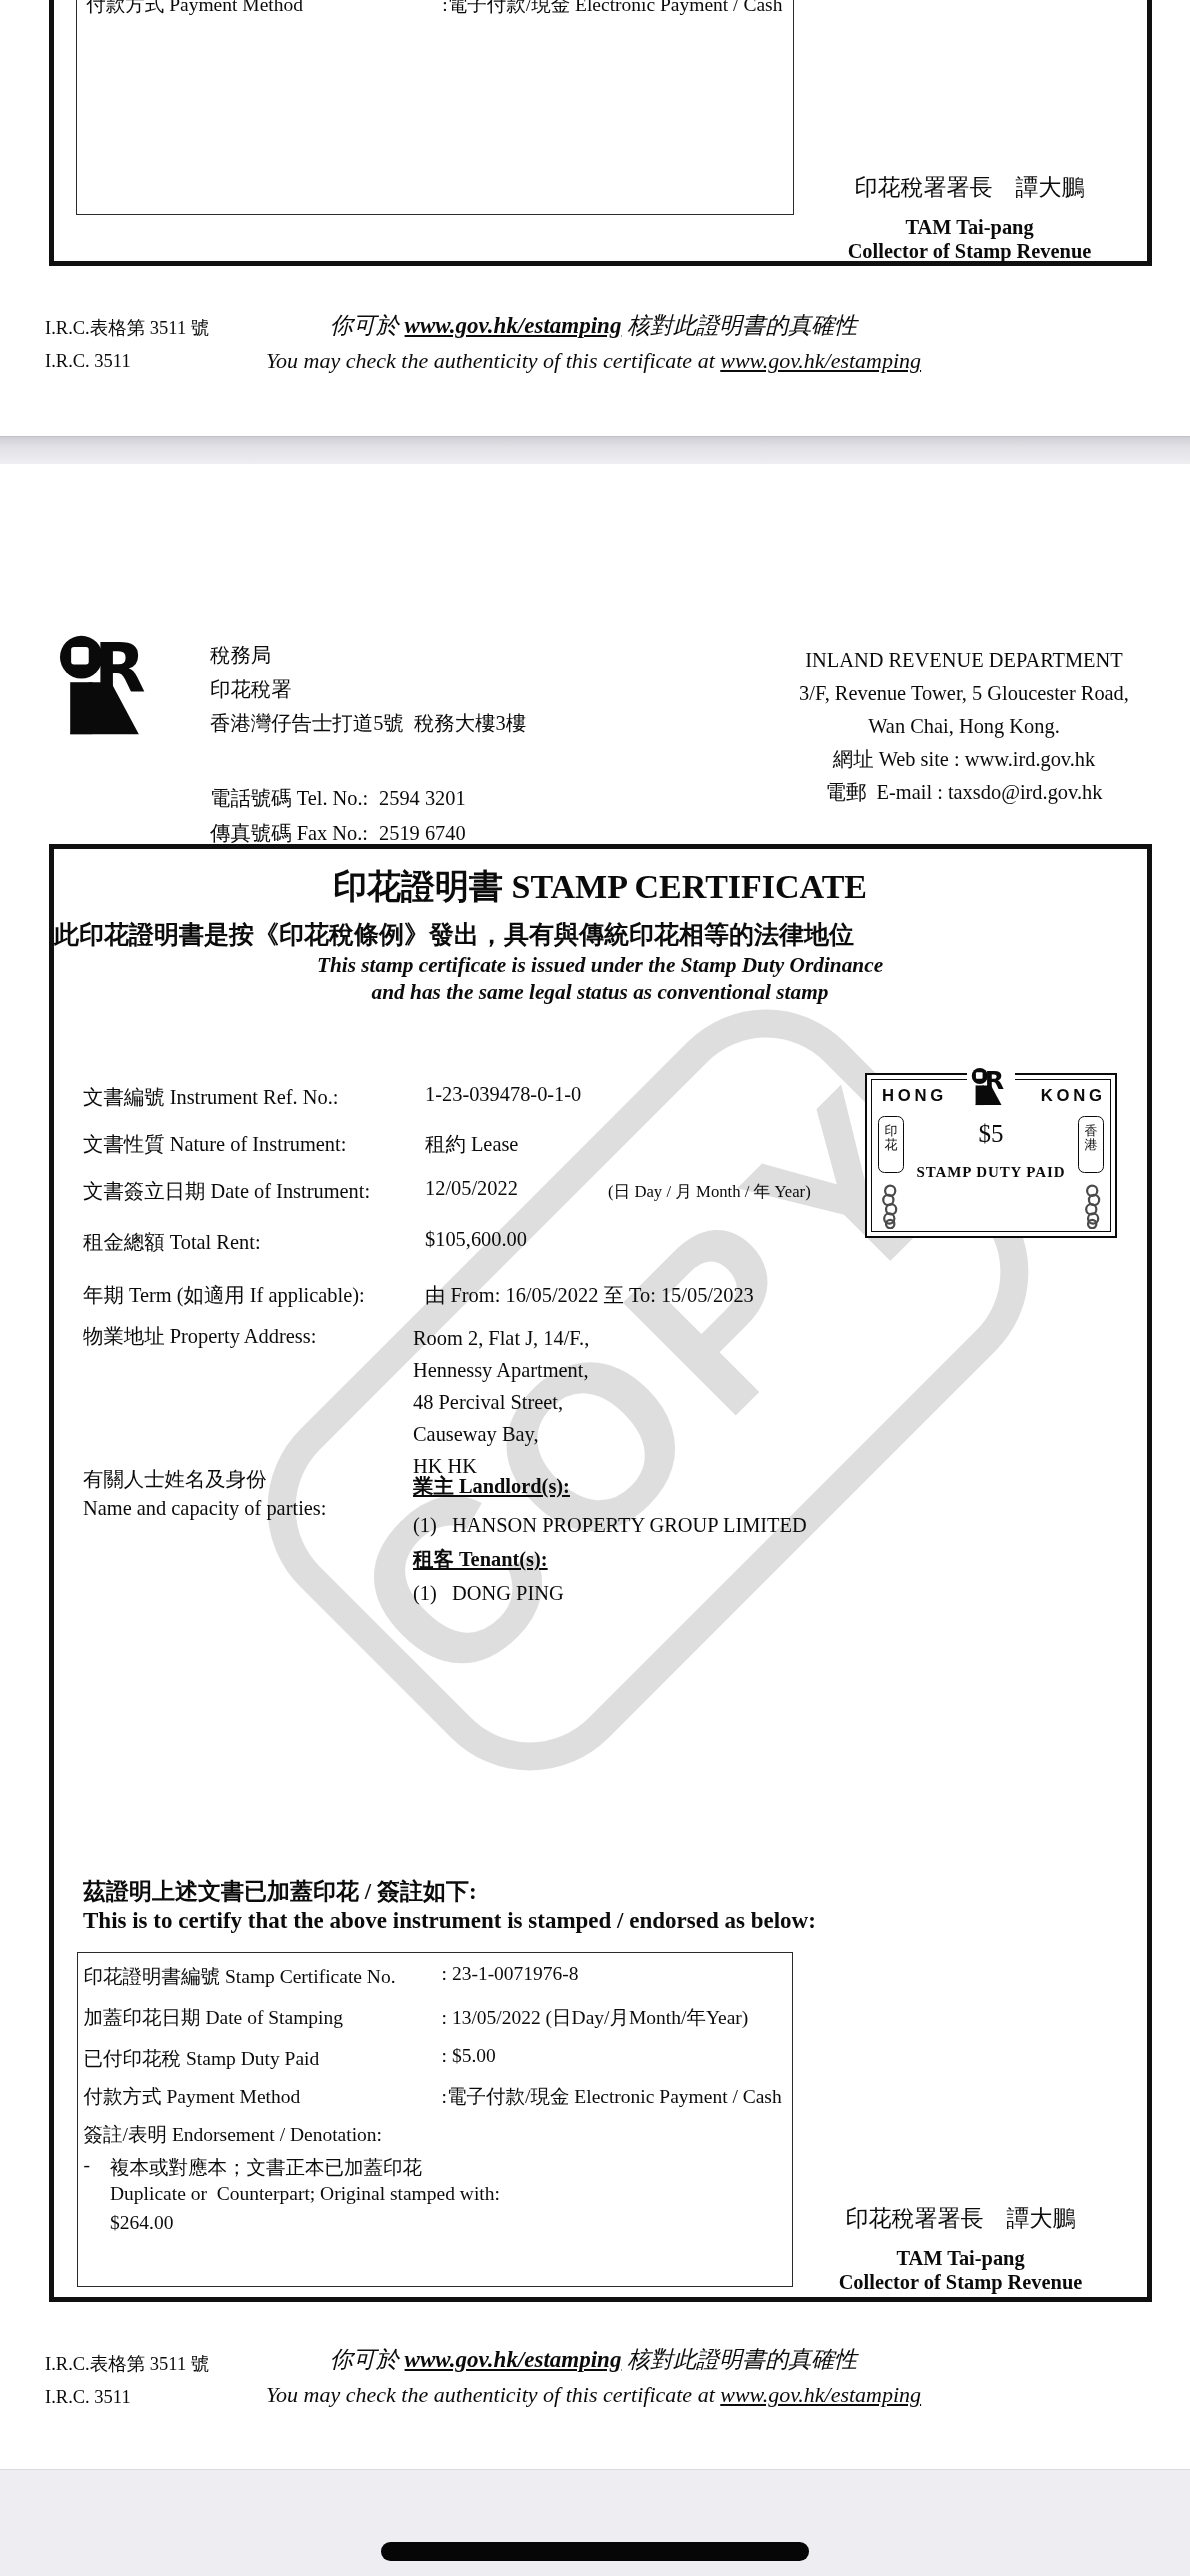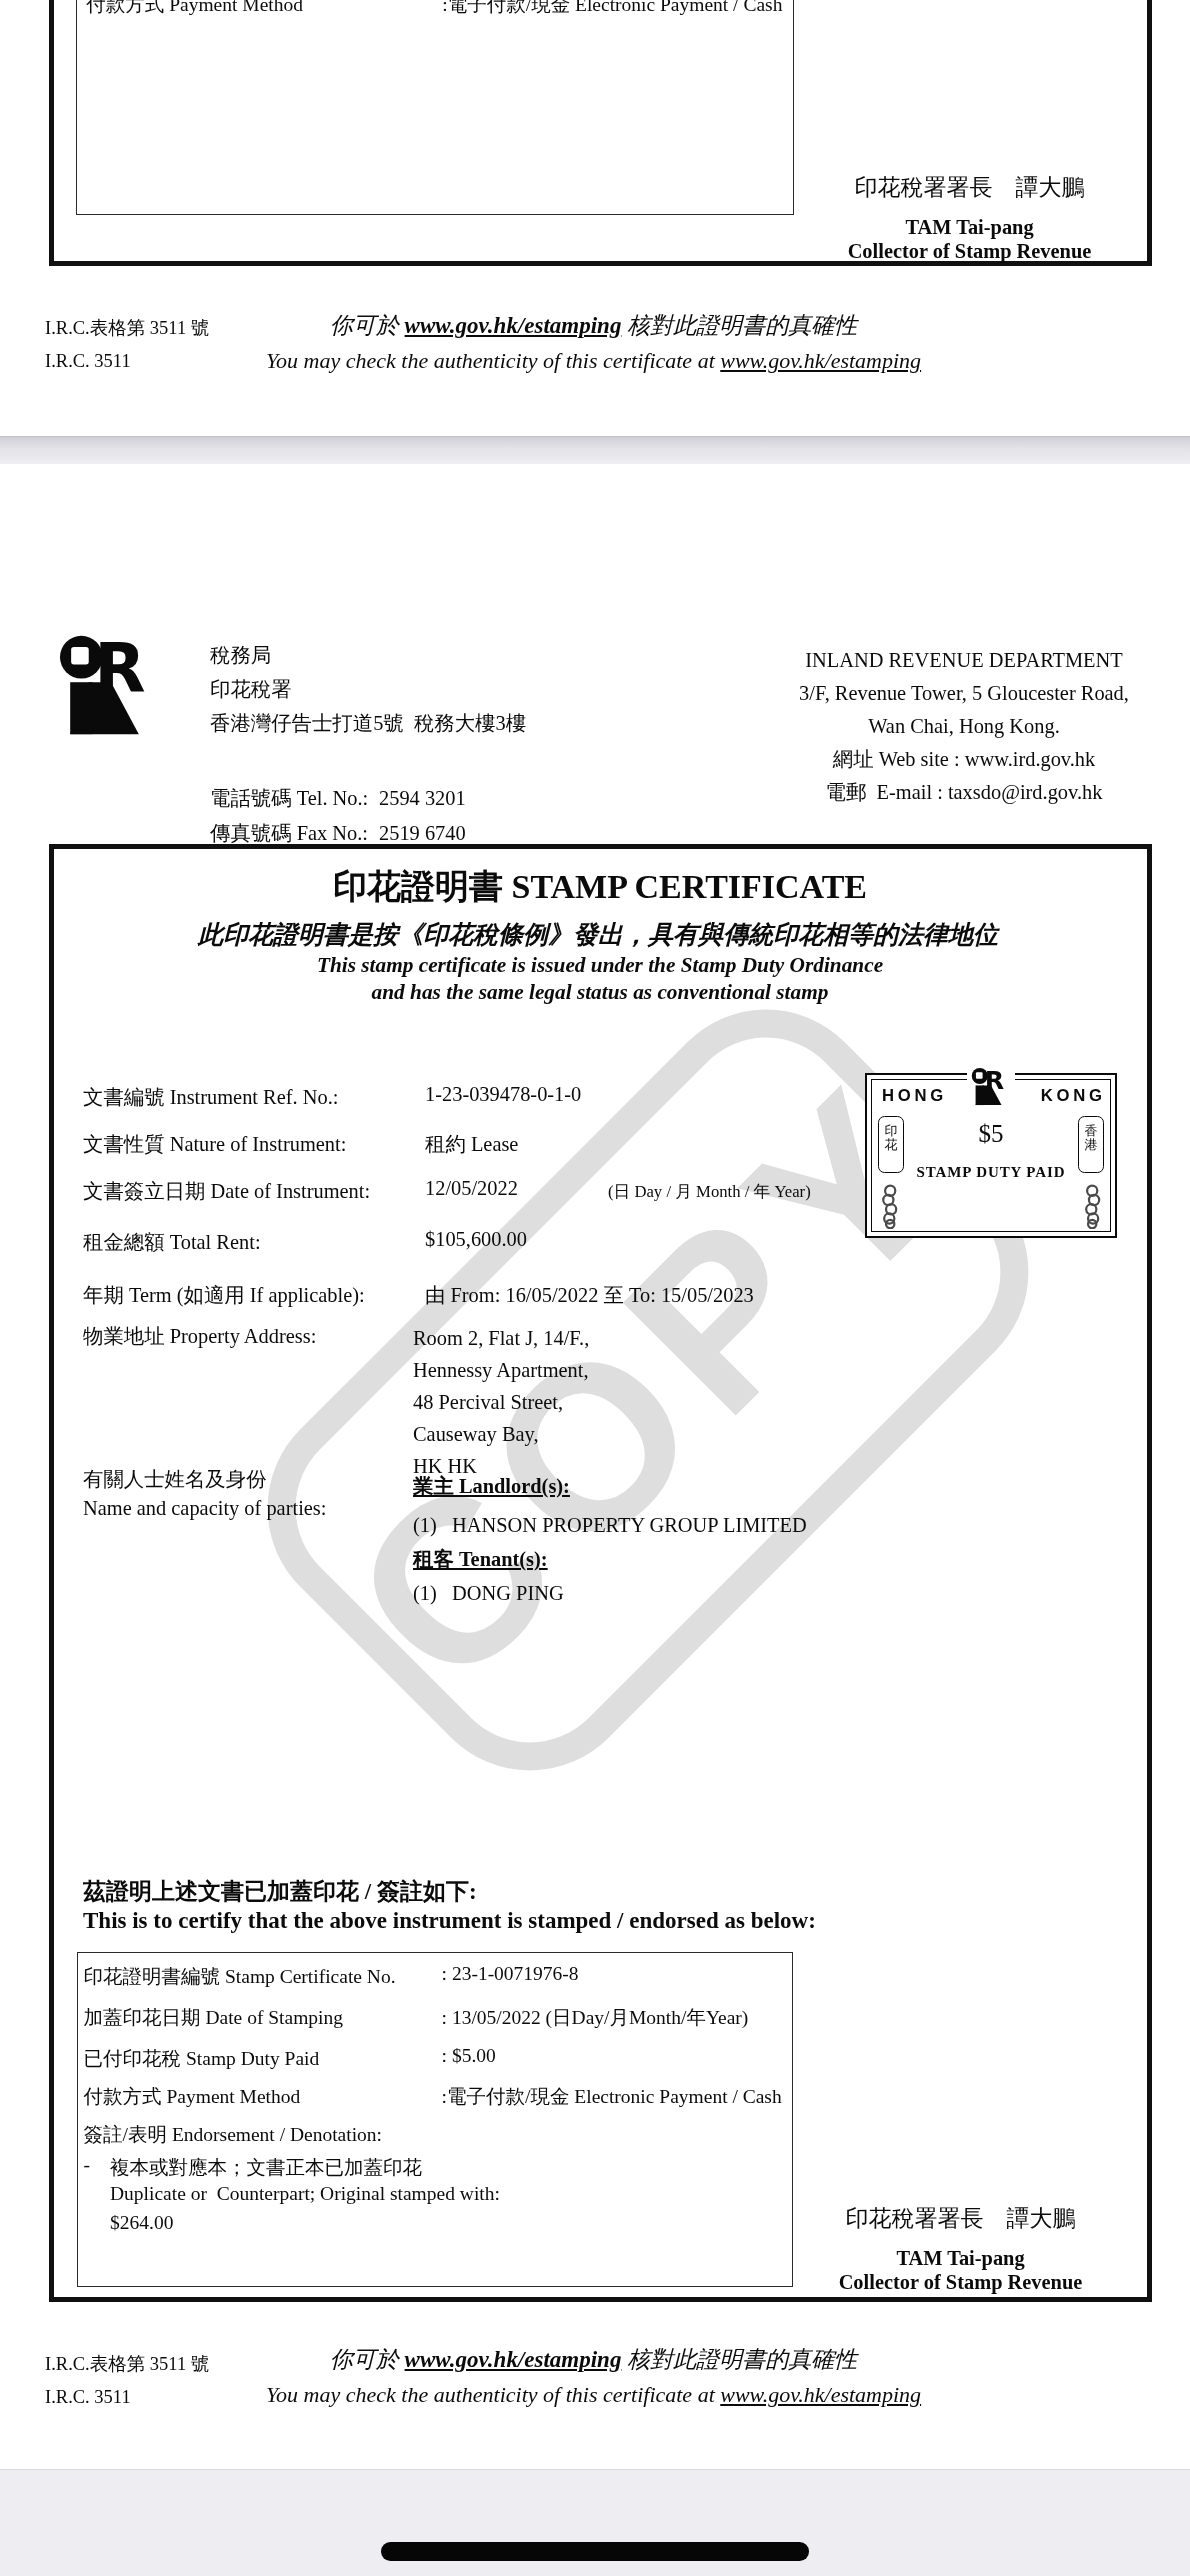--- a/index.html
+++ b/index.html
@@ -51,21 +51,21 @@
   
   .cert2 { left:49px; top:844px; width:1103px; height:1458px; border:5.6px solid #101010; background:#fff; overflow:hidden; }
   .cert2 > * { position:absolute; }
   .wm { left:594px; top:541px; width:770px; height:436px;
     transform:translate(-50%,-50%) rotate(-45deg);
     border:28px solid rgba(0,0,0,0.13); border-radius:111px;
     display:flex; align-items:center; justify-content:center; z-index:0; }
   .wm span { font-family:"Liberation Sans","DejaVu Sans",sans-serif; font-weight:bold;
     font-size:232px; letter-spacing:18.5px; color:rgba(0,0,0,0.13); line-height:1; padding-left:18.5px; }
   .c2-title { left:0; top:15px; width:1092px; text-align:center; font-size:34px; font-weight:bold; z-index:1; }
-  .c2-sub-zh { left:0; top:69px; width:944px; text-align:right; font-size:25px; font-weight:bold; font-style:italic; z-index:1; }
+  .c2-sub-zh { left:0; top:69px; width:944px; text-align:left; font-size:25px; font-weight:bold; z-index:1; }
   .c2-sub-en1 { left:0; top:104px; width:1092px; text-align:center; font-size:21.3px; font-weight:bold; font-style:italic; z-index:1; }
   .c2-sub-en2 { left:0; top:131px; width:1092px; text-align:center; font-size:21.3px; font-weight:bold; font-style:italic; z-index:1; }
   .c2-note { left:0; top:158px; width:1092px; text-align:center; font-size:16.7px; font-weight:bold; font-style:italic; z-index:1; }
   .drow { left:29px; width:1039px; font-size:20.4px; z-index:1; }
   .drow .lbl { position:absolute; left:0; top:0; width:306px; }
   .drow .val { position:absolute; left:342px; top:0; width:519px; white-space:pre; }
   .drow .note { position:absolute; left:525px; top:2.8px; width:241px; font-size:16.7px; }
   .dr0 { top:234px; } .dr1 { top:281px; } .dr2 { top:328px; } .dr3 { top:379px; } .dr4 { top:432px; }
   .dr5 { top:473px; }
   .addr-lines { position:absolute; left:330px; top:0; line-height:32px; }

